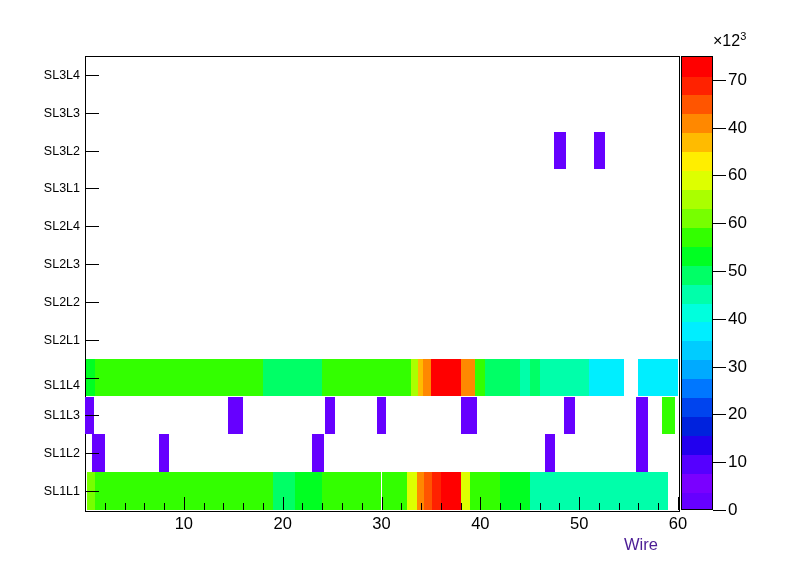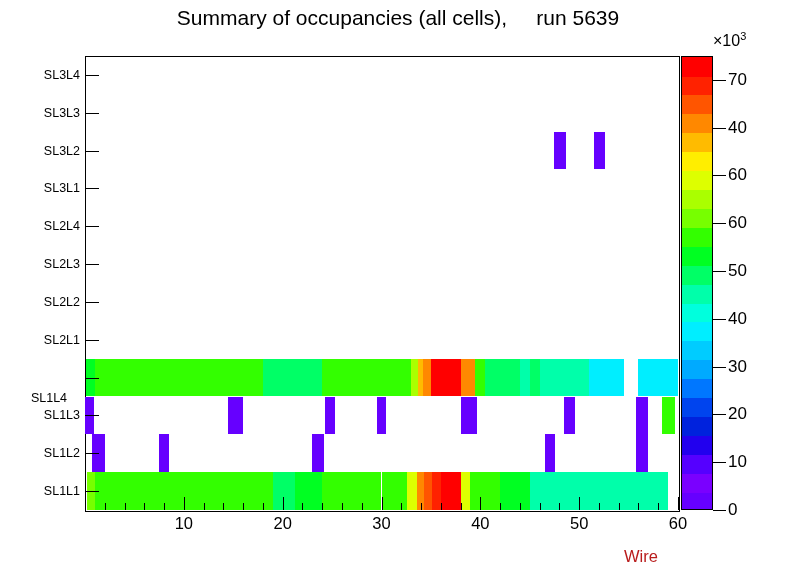--- a/index.html
+++ b/index.html
@@ -99,23 +99,23 @@
     position: absolute;
     top: 514px;
     font-size: 16.5px;
     color: #000;
     transform: translateX(-50%);
     white-space: nowrap;
   }
   #xaxis-title {
     position: absolute;
     left: 624px;
-    top: 547px;
+    top: 535px;
     font-size: 16.5px;
-    color: #b91c1c;
+    color: #4c1d95;
   }
   
   #colorbar {
     position: absolute;
     left: 681px;
     top: 56px;
     width: 32px;
     height: 454px;
     border: 1px solid #000;
     box-sizing: border-box;
@@ -149,21 +149,20 @@
     color: #000;
     white-space: nowrap;
   }
   #cb-exponent sup { font-size: 11px; }
 </style>
 </head>
 <body>
 
 <div id="canvas">
 
-  <div id="title">Summary of occupancies (all cells),     run 5639</div>
 
   <div id="plot-frame"></div>
 
   <div id="heatmap">
       <div class="cell" style="left: 1.97667px; width: 7.90667px; top: 416.167px; height: 37.8333px; background: rgb(119, 255, 0);"></div>
       <div class="cell" style="left: 9.88333px; width: 177.9px; top: 416.167px; height: 37.8333px; background: rgb(51, 255, 0);"></div>
       <div class="cell" style="left: 187.783px; width: 21.7433px; top: 416.167px; height: 37.8333px; background: rgb(0, 255, 102);"></div>
       <div class="cell" style="left: 209.527px; width: 27.6733px; top: 416.167px; height: 37.8333px; background: rgb(0, 255, 34);"></div>
       <div class="cell" style="left: 237.2px; width: 59.3px; top: 416.167px; height: 37.8333px; background: rgb(51, 255, 0);"></div>
       <div class="cell" style="left: 296.5px; width: 25.6967px; top: 416.167px; height: 37.8333px; background: rgb(51, 255, 0);"></div>
@@ -207,21 +206,21 @@
       <div class="cell" style="left: 504.05px; width: 34.5917px; top: 302.667px; height: 37.8333px; background: rgb(0, 238, 255);"></div>
       <div class="cell" style="left: 553.467px; width: 39.5333px; top: 302.667px; height: 37.8333px; background: rgb(0, 238, 255);"></div>
       <div class="cell" style="left: 469.458px; width: 11.86px; top: 75.6667px; height: 37.8333px; background: rgb(102, 0, 255);"></div>
       <div class="cell" style="left: 508.992px; width: 10.8717px; top: 75.6667px; height: 37.8333px; background: rgb(102, 0, 255);"></div>
     </div>
 
   <div id="yaxis-labels">
       <div class="ylabel" style="top: 491.083px;">SL1L1</div>
       <div class="ylabel" style="top: 453.25px;">SL1L2</div>
       <div class="ylabel" style="top: 415.417px;">SL1L3</div>
-      <div class="ylabel" style="top: 398px; text-align: center;">SL1L4</div>
+      <div class="ylabel" style="top: 385px;">SL1L4</div>
       <div class="ylabel" style="top: 339.75px;">SL2L1</div>
       <div class="ylabel" style="top: 301.917px;">SL2L2</div>
       <div class="ylabel" style="top: 264.083px;">SL2L3</div>
       <div class="ylabel" style="top: 226.25px;">SL2L4</div>
       <div class="ylabel" style="top: 188.417px;">SL3L1</div>
       <div class="ylabel" style="top: 150.583px;">SL3L2</div>
       <div class="ylabel" style="top: 112.75px;">SL3L3</div>
       <div class="ylabel" style="top: 74.9167px;">SL3L4</div>
     </div>
 
@@ -281,21 +280,21 @@
       <div class="cbband" style="background: rgb(170, 255, 0); top: 132.417px; height: 19.5167px;"></div>
       <div class="cbband" style="background: rgb(221, 255, 0); top: 113.5px; height: 19.5167px;"></div>
       <div class="cbband" style="background: rgb(255, 238, 0); top: 94.5833px; height: 19.5167px;"></div>
       <div class="cbband" style="background: rgb(255, 187, 0); top: 75.6667px; height: 19.5167px;"></div>
       <div class="cbband" style="background: rgb(255, 136, 0); top: 56.75px; height: 19.5167px;"></div>
       <div class="cbband" style="background: rgb(255, 85, 0); top: 37.8333px; height: 19.5167px;"></div>
       <div class="cbband" style="background: rgb(255, 34, 0); top: 18.9167px; height: 19.5167px;"></div>
       <div class="cbband" style="background: rgb(255, 0, 0); top: 0px; height: 19.5167px;"></div>
     </div>
 
-  <div id="cb-exponent"><span>×10</span><sup>3</sup></div>
+  <div id="cb-exponent"><span>×12</span><sup>3</sup></div>
 
 <div class="ytick" style="top: 491.083px;"></div>
     <div class="ytick" style="top: 453.25px;"></div>
     <div class="ytick" style="top: 415.417px;"></div>
     <div class="ytick" style="top: 377.583px;"></div>
     <div class="ytick" style="top: 339.75px;"></div>
     <div class="ytick" style="top: 301.917px;"></div>
     <div class="ytick" style="top: 264.083px;"></div>
     <div class="ytick" style="top: 226.25px;"></div>
     <div class="ytick" style="top: 188.417px;"></div>

